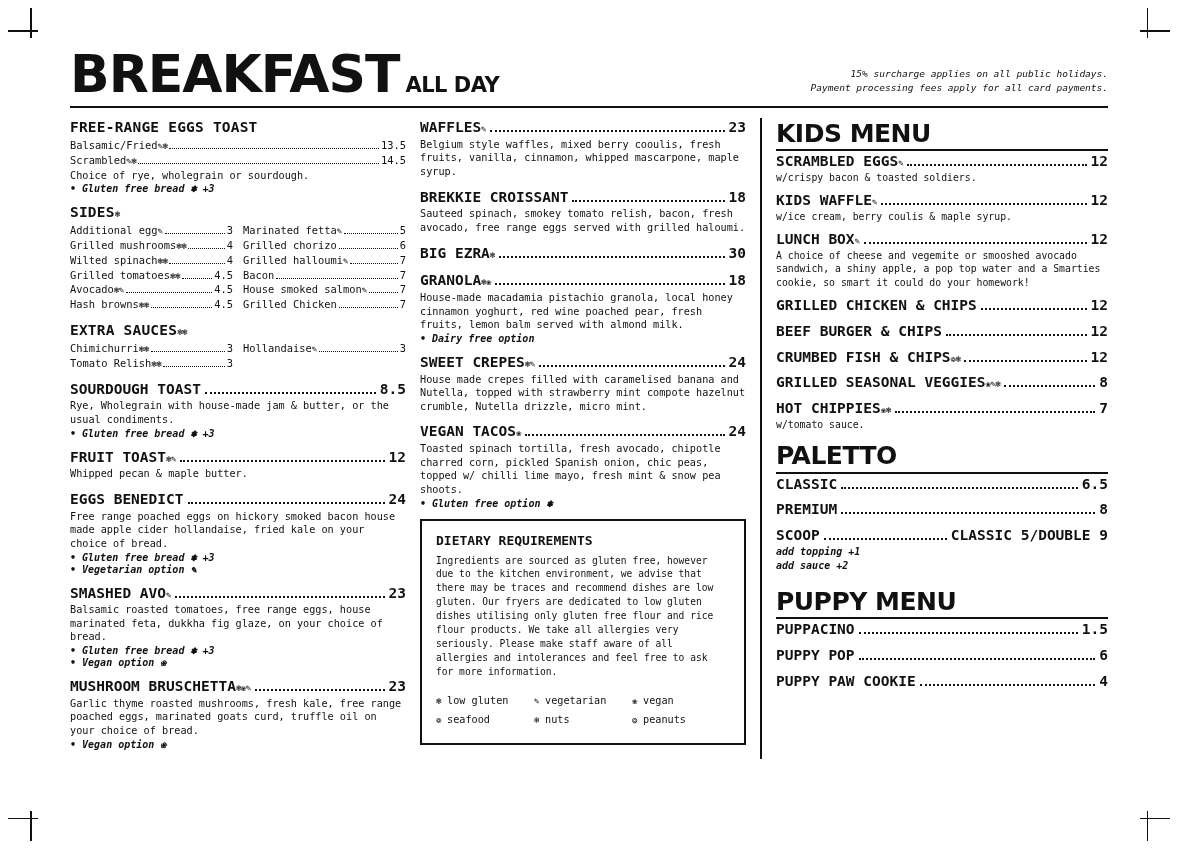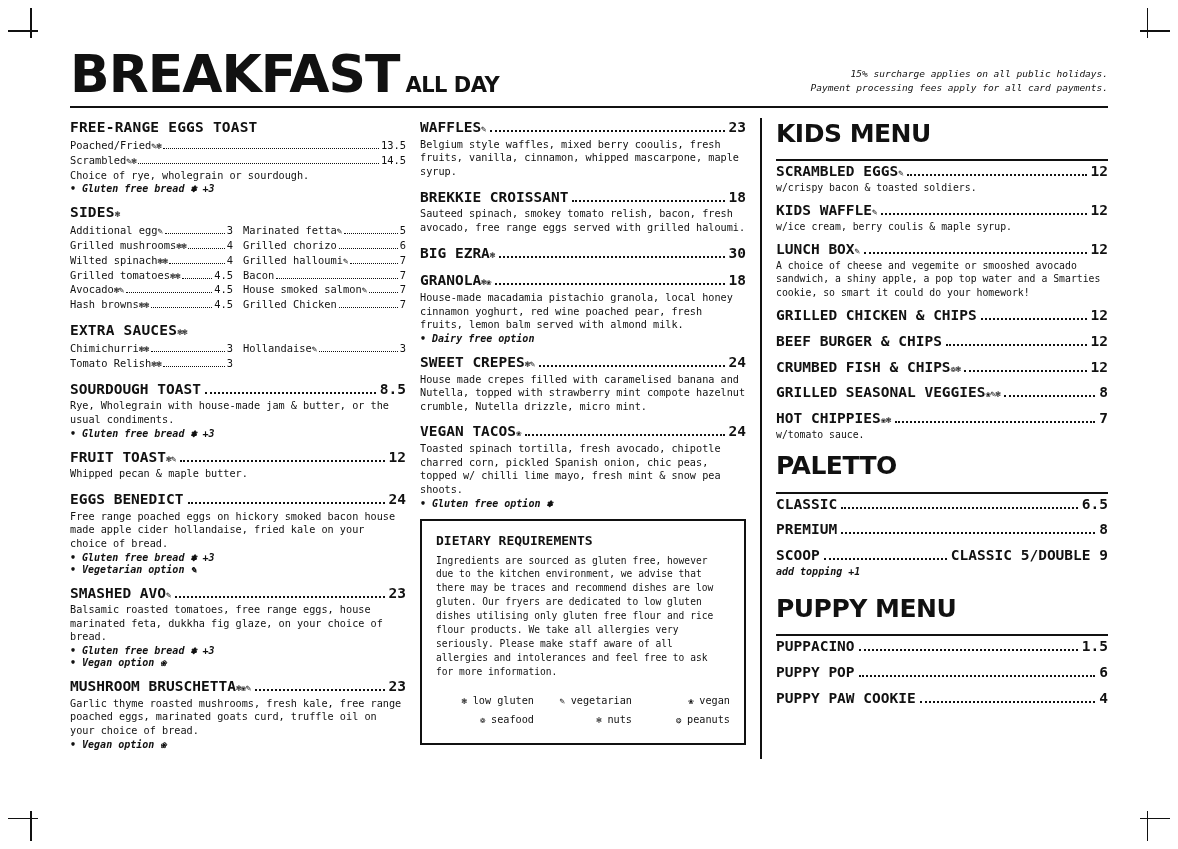--- a/index.html
+++ b/index.html
@@ -63,21 +63,21 @@
     letter-spacing:0.2px;
     margin:0 0 2px 0;
     line-height:1.25;
   }
   .sec-title.big{
     font-family:"DejaVu Sans", sans-serif;
     font-size:25px;
     letter-spacing:-0.5px;
     margin-bottom:1px;
   }
-  .underline{border-bottom:2px solid #111;padding-bottom:10px;margin-bottom:6px;}
+  .underline{border-bottom:2px solid #111;padding-bottom:0;margin-bottom:6px;}
   .desc{
     font-size:10.2px;
     line-height:1.33;
     margin:1px 0 0 0;
   }
   .opt{
     font-size:10px;
     font-weight:bold;
     font-style:italic;
     margin:1px 0 0 0;
@@ -108,21 +108,21 @@
     padding:12px 14px 14px 14px;
     margin-top:10px;
   }
   .diet h3{
     font-family:"DejaVu Sans Mono", monospace;
     font-weight:bold;
     font-size:13px;
     margin:0 0 6px 0;
   }
   .diet p{font-size:9.6px;line-height:1.45;margin:0;}
-  .legend{display:flex;flex-wrap:wrap;margin-top:12px;text-align:right;}
+  .legend{display:flex;flex-wrap:wrap;margin-top:12px;}
   .legend span.li{width:33.33%;font-size:10.2px;line-height:1.9;white-space:nowrap;}
 
   .kid-desc{font-size:9.8px;line-height:1.35;margin:0 0 1px 0;}
   .sub-note{font-size:10px;font-weight:bold;font-style:italic;line-height:1.35;}
 </style>
 </head>
 <body>
 
 <div class="crop tl-v"></div>
 <div class="crop tl-h"></div>
@@ -147,21 +147,21 @@
   </div>
   <div class="rule"></div>
 
   <div class="cols">
 
     <div class="col col1">
 
       <div class="blk">
         <div class="sec-title">FREE-RANGE EGGS TOAST</div>
         <div class="row">
-          <span class="nm">Poached/Fried</span>
+          <span class="nm">Balsamic/Fried</span>
           <span class="ico">✎❃</span>
           <span class="dots"></span>
           <span class="pr">13.5</span>
         </div>
         <div class="row">
           <span class="nm">Scrambled</span>
           <span class="ico">✎❃</span>
           <span class="dots"></span>
           <span class="pr">14.5</span>
         </div>
@@ -513,20 +513,21 @@
           </div>
         </div>
         <div>
           <div class="hrow">
             <span class="nm">SCOOP</span>
             <span class="dots"></span>
             <span class="pr">CLASSIC 5/DOUBLE 9</span>
           </div>
         </div>
         <div class="sub-note">add topping +1</div>
+        <div class="sub-note">add sauce +2</div>
       </div>
 
       <div style="margin-top:14px;">
         <div class="sec-title big underline">PUPPY MENU</div>
         <div class="blk tight">
           <div class="hrow">
             <span class="nm">PUPPACINO</span>
             <span class="dots"></span>
             <span class="pr">1.5</span>
           </div>

